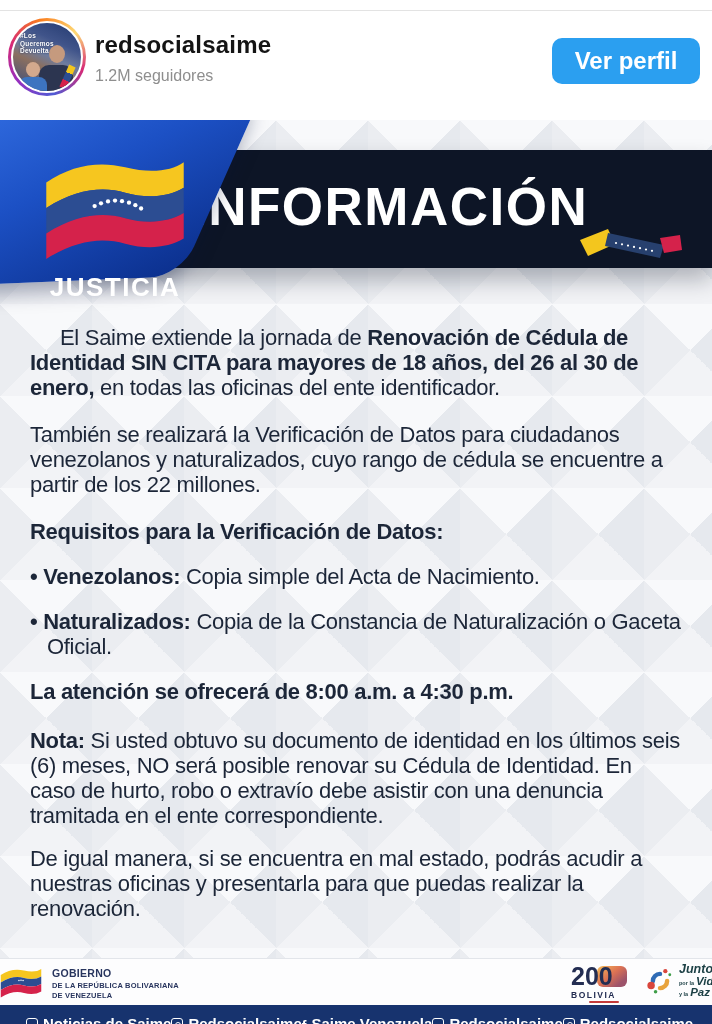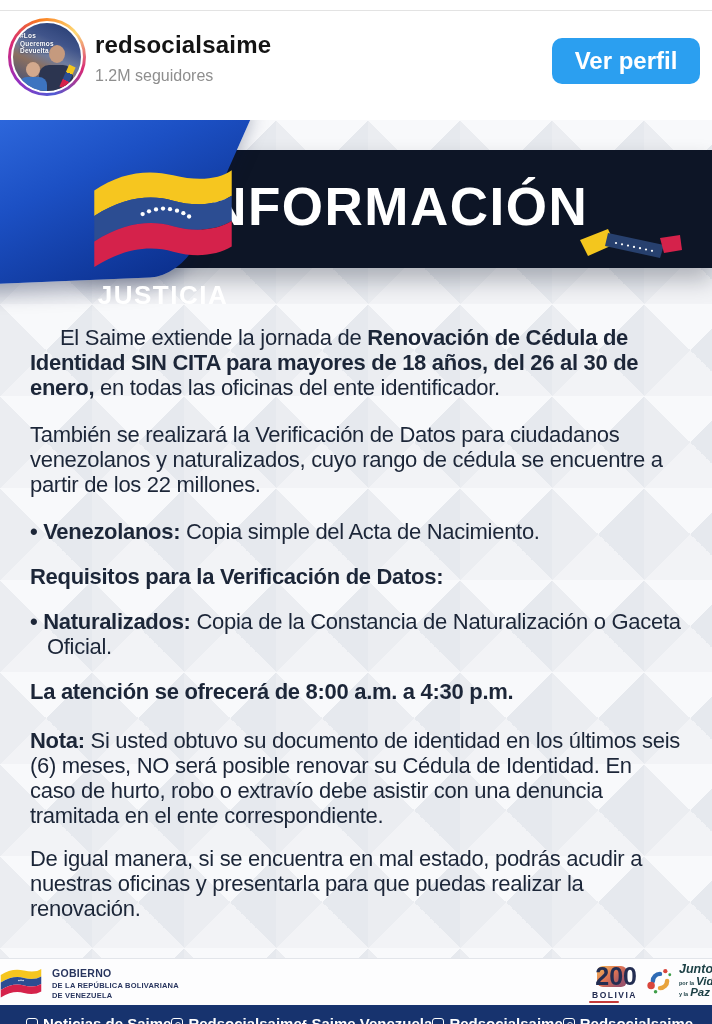--- a/index.html
+++ b/index.html
@@ -41,21 +41,21 @@
 
   .saime-logo { position:absolute; right:22px; top:12px; width:82px; height:82px; border-radius:8px; border:3px solid #fff;
     background:linear-gradient(160deg,#2f74d0 0%,#164a9e 60%,#0d3c8c 100%); box-shadow:0 2px 6px rgba(0,0,0,.4); }
   .saime-logo-text { position:absolute; width:100%; top:24px; text-align:center; color:#fff; font-size:17px; font-weight:700; letter-spacing:.8px; }
   .saime-ribbon { position:absolute; right:30px; top:76px; width:104px; height:38px; z-index:2; }
 
   .justicia-panel { position:absolute; top:-14px; left:-150px; width:406px; height:188px; border-radius:30px;
     transform:skewX(-26deg) rotate(-2.5deg); transform-origin:top left;
     background:linear-gradient(150deg,#3c7bf0 0%,#1c50c4 55%,#0b2f8c 100%);
     box-shadow:0 10px 18px rgba(8,20,60,.35); z-index:2; }
-  .justicia-content { position:absolute; left:0; top:16px; width:250px; height:190px; z-index:3;margin-left:48px; }
+  .justicia-content { position:absolute; left:0; top:8px; width:250px; height:190px; z-index:3; }
   .justicia-flag { position:absolute; left:20px; top:24px; width:190px; height:112px; }
   .justicia-label { position:absolute; left:10px; top:144px; width:210px; text-align:center; color:#fff;
     font-size:26px; font-weight:800; letter-spacing:1.5px; }
 
   .body-text { position:absolute; left:30px; top:205px; width:652px; color:#1c2638;
     font-size:22px; line-height:25px; letter-spacing:-0.3px; z-index:3; }
   .body-text .b { font-weight:800; }
   .para { margin-bottom:22px; }
   .para.indent { text-indent:30px; }
   .para.tight { margin-bottom:20px; }
@@ -63,21 +63,21 @@
   .para.gap-lg { margin-bottom:24px; }
   .para.gap-sm { margin-bottom:18px; }
 
   
   .footer-strip { position:absolute; left:0; bottom:19px; width:712px; height:47px; background:#fdfdfe; border-top:1px solid #e2e5ea; z-index:4; }
   .gov-flag { position:absolute; left:-6px; top:7px; width:54px; height:33px; }
   .gov-text { position:absolute; left:52px; top:8px; color:#28355e; }
   .gov-line1 { font-size:10.5px; font-weight:800; letter-spacing:.3px; }
   .gov-line2, .gov-line3 { font-size:7.5px; font-weight:700; margin-top:1.5px; letter-spacing:.2px; }
 
-  .bolivia-logo { position:absolute; left:571px; top:5px; width:66px; text-align:right; color:#232d52; }
+  .bolivia-logo { position:absolute; left:571px; top:5px; width:66px; text-align:left; color:#232d52; }
   .bolivia-200 { position:relative; font-size:25px; font-weight:800; line-height:25px; }
   .bolivia-photo { position:absolute; left:26px; top:2px; width:30px; height:21px; border-radius:6px;
     background:linear-gradient(140deg,#f2b13c 0%,#d85a35 45%,#8c3550 80%); opacity:.85; }
   .bolivia-200 span { position:relative; z-index:1; }
   .bolivia-label { font-size:8.5px; font-weight:800; letter-spacing:1.5px; margin-top:1px; }
   .bolivia-sub { margin:1px auto 0; width:30px; height:2px; background:#c43a3a; border-radius:1px; }
 
   .juntos-logo { position:absolute; left:644px; top:4px; display:flex; align-items:center; gap:3px; color:#1d4146; }
   .juntos-icon { width:32px; height:32px; }
   .juntos-text { line-height:1; }
@@ -154,22 +154,22 @@
           <circle cx="71" cy="39.8" r="1.7" fill="#fff"></circle>
         <circle cx="76" cy="41.8" r="1.7" fill="#fff"></circle>
           <circle cx="80.5" cy="44.4" r="1.7" fill="#fff"></circle>
       </svg>
       <div class="justicia-label">JUSTICIA</div>
     </div>
 
     <div class="body-text">
       <p class="para indent"><span>El Saime extiende la jornada de </span><span class="b">Renovación de Cédula de Identidad SIN CITA para mayores de 18 años, del 26 al 30 de enero,</span><span> en todas las oficinas del ente identificador.</span></p>
       <p class="para"><span>También se realizará la Verificación de Datos para ciudadanos venezolanos y naturalizados, cuyo rango de cédula se encuentre a partir de los 22 millones.</span></p>
+      <p class="para tight"><span class="b">Requisitos para la Verificación de Datos:</span></p>
       <p class="para bullet"><span class="b">• Venezolanos: </span><span>Copia simple del Acta de Nacimiento.</span></p>
-      <p class="para tight"><span class="b">Requisitos para la Verificación de Datos:</span></p>
       <p class="para bullet"><span class="b">• Naturalizados: </span><span>Copia de la Constancia de Naturalización o Gaceta Oficial.</span></p>
       <p class="para gap-lg"><span class="b">La atención se ofrecerá de 8:00 a.m. a 4:30 p.m.</span></p>
       <p class="para gap-sm"><span class="b">Nota: </span><span>Si usted obtuvo su documento de identidad en los últimos seis (6) meses, NO será posible renovar su Cédula de Identidad. En caso de hurto, robo o extravío debe asistir con una denuncia tramitada en el ente correspondiente.</span></p>
       <p class="para"><span>De igual manera, si se encuentra en mal estado, podrás acudir a nuestras oficinas y presentarla para que puedas realizar la renovación.</span></p>
     </div>
 
     <div class="footer-strip">
       <svg class="gov-flag" viewBox="0 0 120 88">
         <path d="M6,24 C26,10 48,7 68,12 C88,17 104,15 114,8 L114,28 C102,35 86,37 68,32 C50,27 30,29 6,44 Z" fill="#f6c61f"></path>
         <path d="M6,44 C30,29 50,27 68,32 C86,37 102,35 114,28 L114,48 C102,55 86,57 68,52 C50,47 30,49 6,64 Z" fill="#2c4d92"></path>

